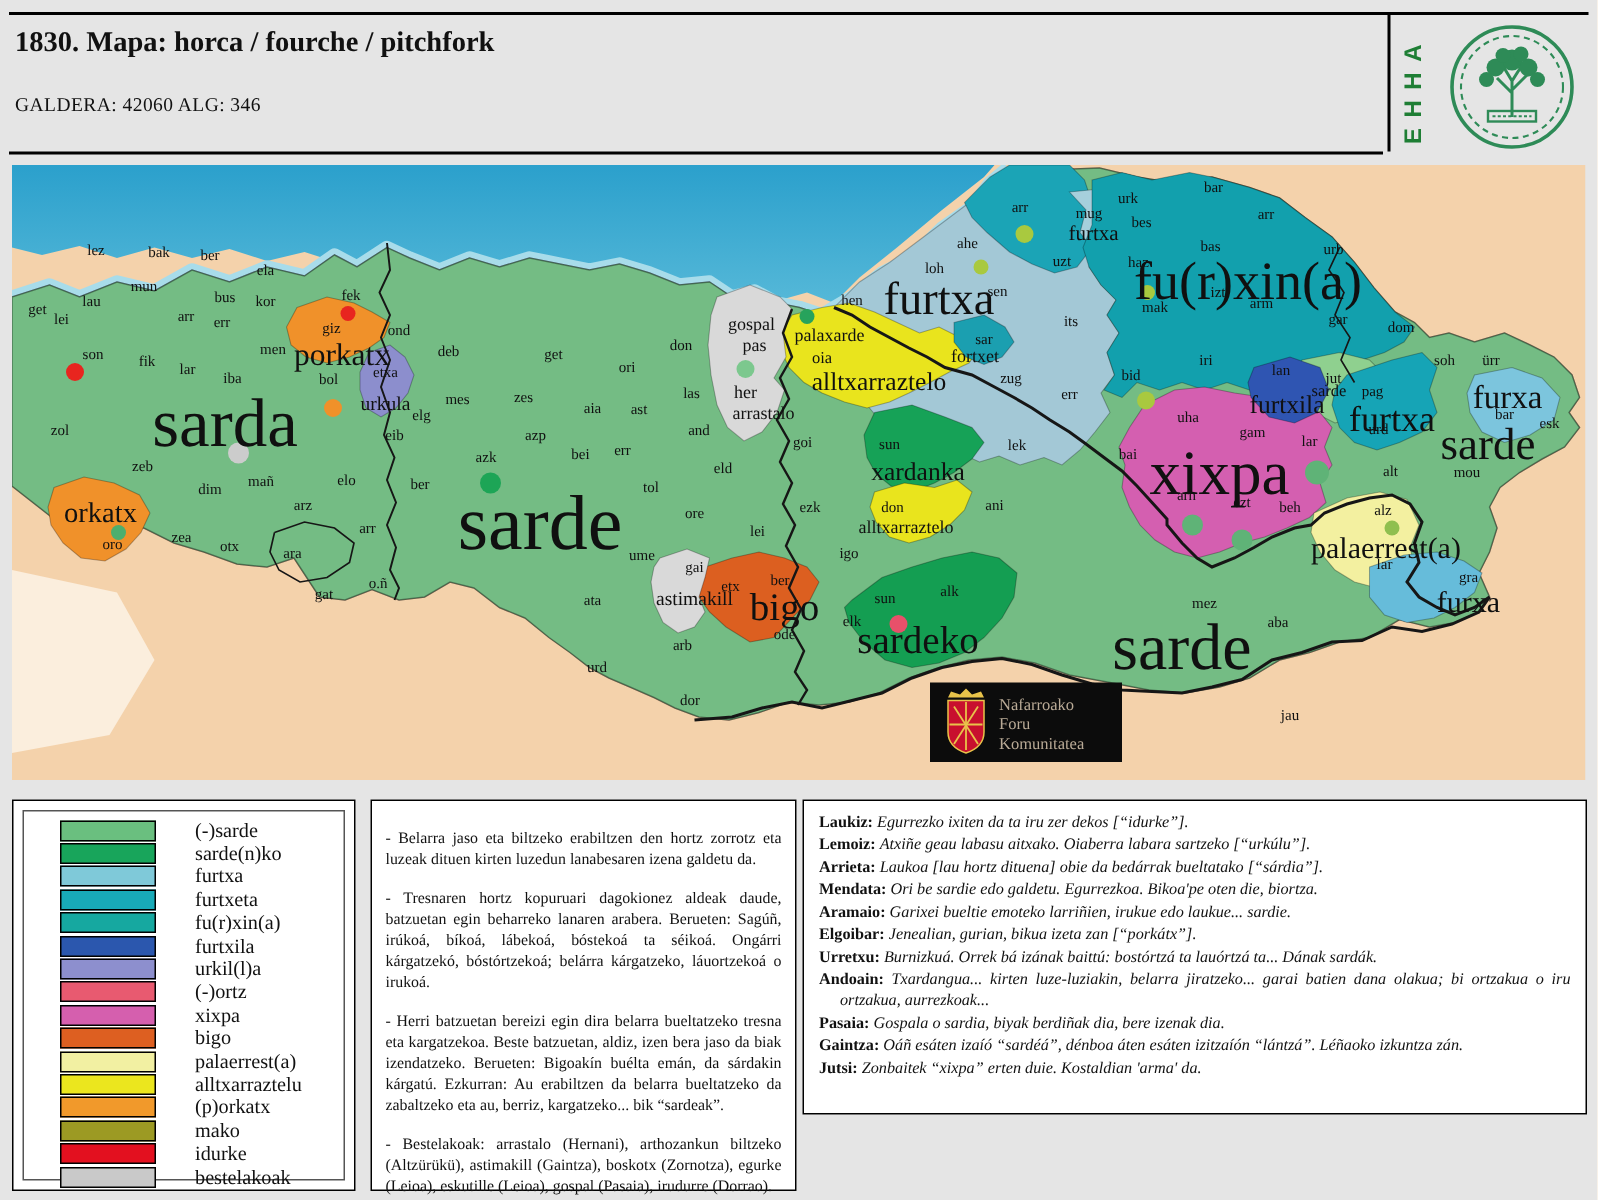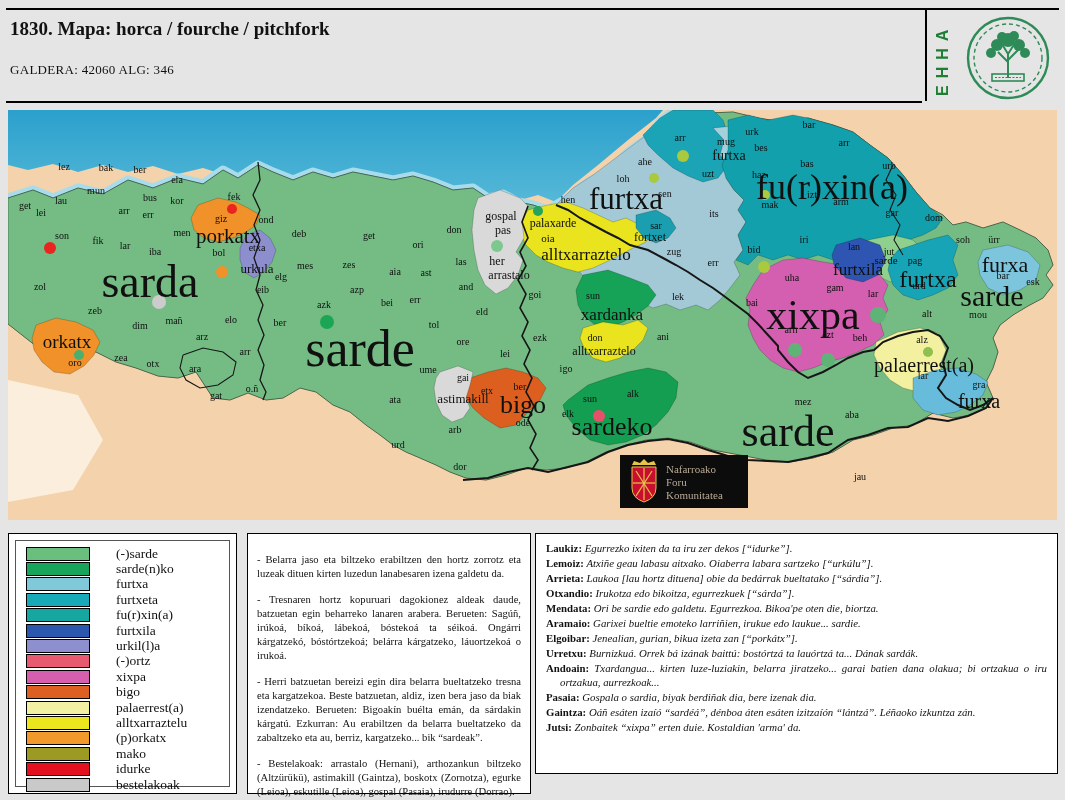--- a/index.html
+++ b/index.html
@@ -12,27 +12,27 @@
   .galdera{position:absolute;left:10px;top:62px;font-size:13px;font-weight:normal;letter-spacing:.3px;}
   .logo{position:absolute;left:932px;top:12px;width:126px;height:88px;}
   .logo .ehha{position:absolute;left:2px;top:4px;height:80px;
       writing-mode:vertical-rl;transform:rotate(180deg);
       font-family:"Liberation Sans","DejaVu Sans",sans-serif;font-weight:bold;
       font-size:16px;letter-spacing:7px;color:#1e7e34;}
   .logo svg{position:absolute;left:32px;top:2px;}
   .mapwrap{position:absolute;left:8px;top:110px;width:1049px;height:410px;}
   .box{position:absolute;border:1.6px solid #000;background:#fff;box-sizing:border-box;}
   #legend-box{left:8px;top:533px;width:229px;height:261px;padding:6px 6px;}
-  #legend-inner{border:1px solid #555;width:100%;height:100%;box-sizing:border-box;padding:5px 8px 4px 10px;text-align:right;}
+  #legend-inner{border:1px solid #555;width:100%;height:100%;box-sizing:border-box;padding:5px 8px 4px 24px;text-align:right;}
   .lrow{display:flex;align-items:center;height:15.4px;}
   .lswatch{width:62px;height:12px;border:1.6px solid #000;flex:0 0 auto;}
   .llabel{margin-left:26px;font-size:13.5px;line-height:14px;}
   #notes-box{left:247px;top:533px;width:284px;height:261px;padding:7px 9px;}
   #notes-box p{margin:12px 0 2px 0;font-size:10.6px;line-height:1.32;text-align:justify;}
-  #testimonies-box{left:535px;top:533px;width:523px;height:241px;padding:7px 10px;}
+  #testimonies-box{left:535px;top:533px;width:523px;height:210px;padding:7px 10px;}
   .entry{font-size:10.8px;line-height:1.3;text-align:justify;margin:0 0 1px 0;
          padding-left:14px;text-indent:-14px;}
   .entry b{font-weight:bold;}
   .entry i{font-style:italic;}
 </style>
 </head>
 <body>
 
 <div class="page">
 
@@ -401,21 +401,20 @@
       <p>- Belarra jaso eta biltzeko erabiltzen den hortz zorrotz eta luzeak dituen kirten luzedun lanabesaren izena galdetu da.</p>
       <p>- Tresnaren hortz kopuruari dagokionez aldeak daude, batzuetan egin beharreko lanaren arabera. Berueten: Sagúñ, irúkoá, bíkoá, lábekoá, bóstekoá ta séikoá. Ongárri kárgatzekó, bóstórtzekoá; belárra kárgatzeko, láuortzekoá o irukoá.</p>
       <p>- Herri batzuetan bereizi egin dira belarra bueltatzeko tresna eta kargatzekoa. Beste batzuetan, aldiz, izen bera jaso da biak izendatzeko. Berueten: Bigoakín buélta emán, da sárdakin kárgatú. Ezkurran: Au erabiltzen da belarra bueltatzeko da zabaltzeko eta au, berriz, kargatzeko... bik “sardeak”.</p>
       <p>- Bestelakoak: arrastalo (Hernani), arthozankun biltzeko (Altzürükü), astimakill (Gaintza), boskotx (Zornotza), egurke (Leioa), eskutille (Leioa), gospal (Pasaia), irudurre (Dorrao).</p>
     </div>
 
   <div class="box" id="testimonies-box">
       <div class="entry"><b>Laukiz: </b><i>Egurrezko ixiten da ta iru zer dekos [“idurke”].</i></div>
       <div class="entry"><b>Lemoiz: </b><i>Atxiñe geau labasu aitxako. Oiaberra labara sartzeko [“urkúlu”].</i></div>
       <div class="entry"><b>Arrieta: </b><i>Laukoa [lau hortz dituena] obie da bedárrak bueltatako [“sárdia”].</i></div>
-      <div class="entry"><b>Otxandio: </b><i>Irukotza edo bikoitza, egurrezkuek [“sárda”].</i></div>
       <div class="entry"><b>Mendata: </b><i>Ori be sardie edo galdetu. Egurrezkoa. Bikoa'pe oten die, biortza.</i></div>
       <div class="entry"><b>Aramaio: </b><i>Garixei bueltie emoteko larriñien, irukue edo laukue... sardie.</i></div>
       <div class="entry"><b>Elgoibar: </b><i>Jenealian, gurian, bikua izeta zan [“porkátx”].</i></div>
       <div class="entry"><b>Urretxu: </b><i>Burnizkuá. Orrek bá izának baittú: bostórtzá ta lauórtzá ta... Dának sardák.</i></div>
       <div class="entry"><b>Andoain: </b><i>Txardangua... kirten luze-luziakin, belarra jiratzeko... garai batien dana olakua; bi ortzakua o iru ortzakua, aurrezkoak...</i></div>
       <div class="entry"><b>Pasaia: </b><i>Gospala o sardia, biyak berdiñak dia, bere izenak dia.</i></div>
       <div class="entry"><b>Gaintza: </b><i>Oáñ esáten izaíó “sardéá”, dénboa áten esáten izitzaíón “lántzá”. Léñaoko izkuntza zán.</i></div>
       <div class="entry"><b>Jutsi: </b><i>Zonbaitek “xixpa” erten duie. Kostaldian 'arma' da.</i></div>
     </div>
 

